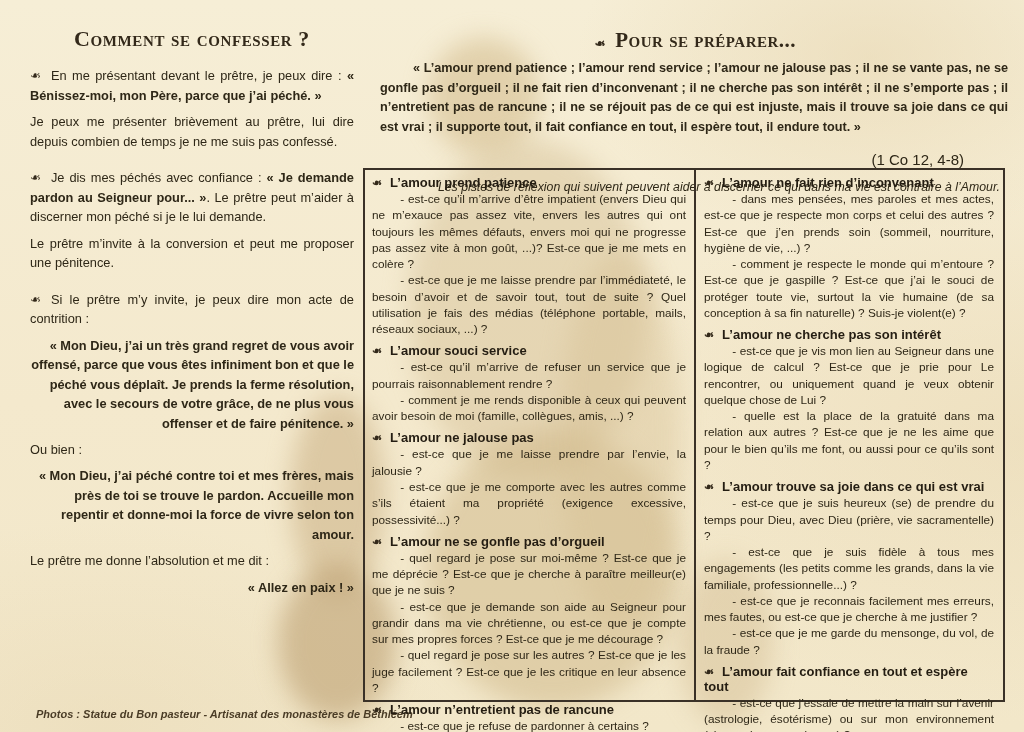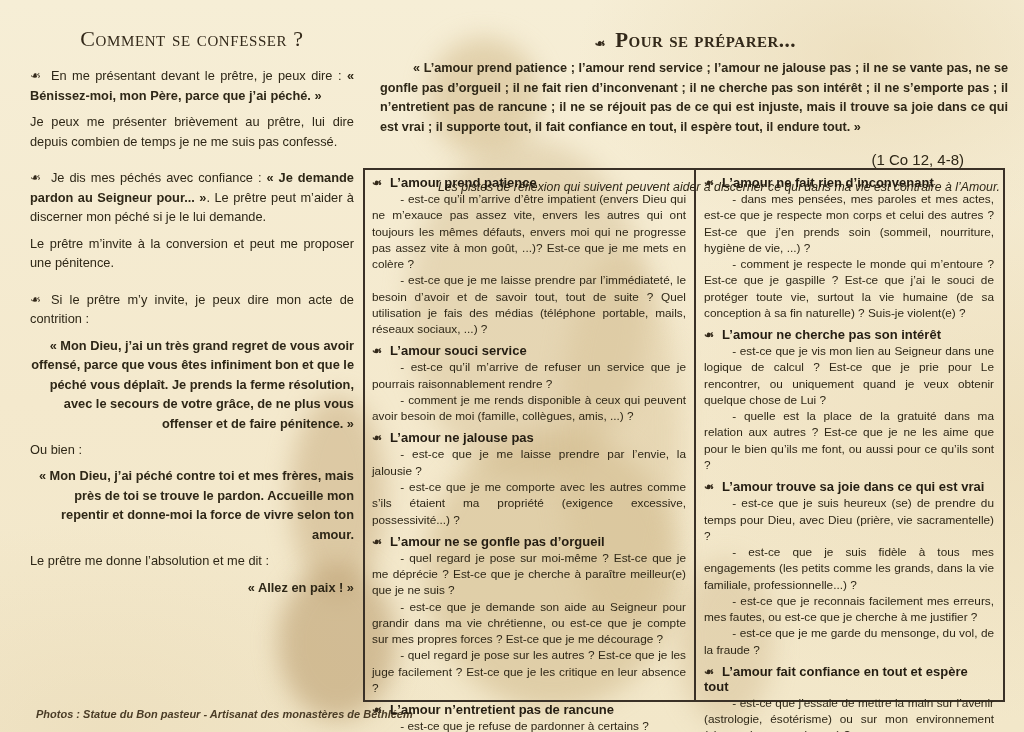--- a/index.html
+++ b/index.html
@@ -19,21 +19,21 @@
   .wm .b2{left:408px;top:140px;width:240px;height:340px;background:rgba(214,193,150,.48);}
   .wm .b3{left:425px;top:430px;width:255px;height:280px;background:rgba(205,181,133,.5);}
   .wm .b4{left:560px;top:250px;width:120px;height:380px;background:rgba(212,190,146,.4);}
   .wm .b5{left:290px;top:395px;width:95px;height:200px;background:rgba(198,170,124,.5);}
   .wm .b6{left:278px;top:565px;width:118px;height:155px;background:rgba(186,156,110,.58);}
   .wm .b7{left:678px;top:560px;width:95px;height:165px;background:rgba(208,184,140,.42);}
   
   .left-col{position:absolute;left:30px;top:26px;width:324px;z-index:2;}
   .doc-title{
     font-family:"Liberation Serif",serif;font-variant:small-caps;
-    font-weight:400;font-size:22px;letter-spacing:.6px;color:#33291a;
+    font-weight:700;font-size:22px;letter-spacing:.6px;color:#33291a;
     text-align:center;margin:0 0 14px;
   }
   .para{font-size:12.8px;line-height:1.52;text-align:justify;margin:0 0 7px;}
   .para.gap{margin-top:17px;}
   .para.prayer{font-weight:bold;text-align:right;}
   .leaf{
     display:inline-block;transform:scaleX(-1);
     font-size:13px;color:#33291a;margin-right:10px;
   }
   .photo-credit{

